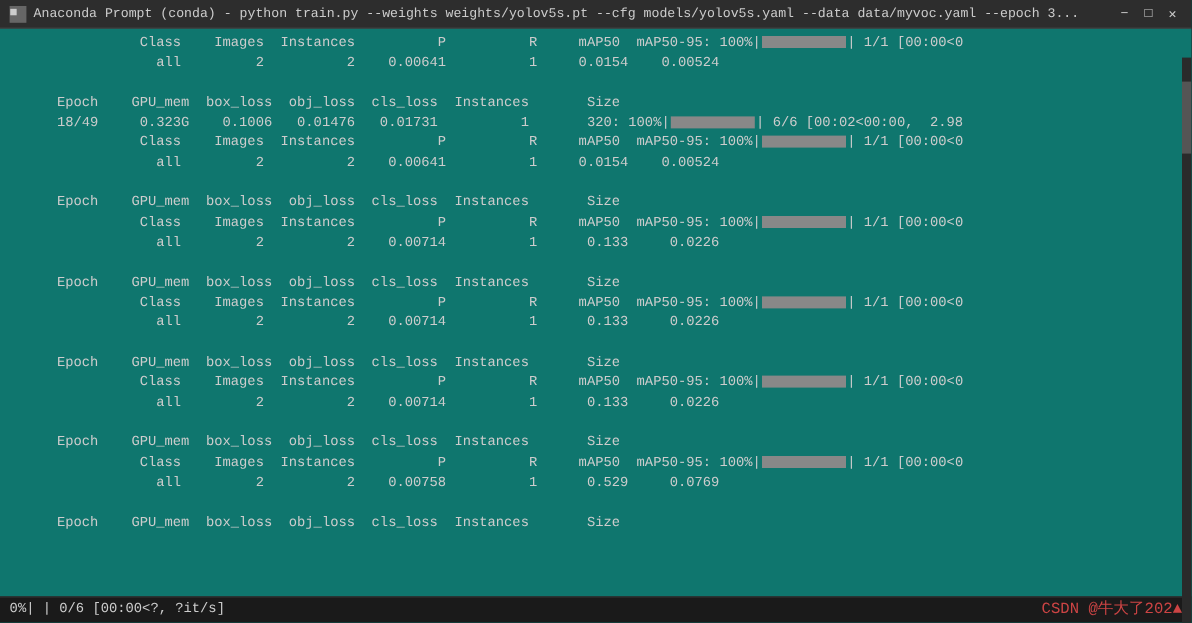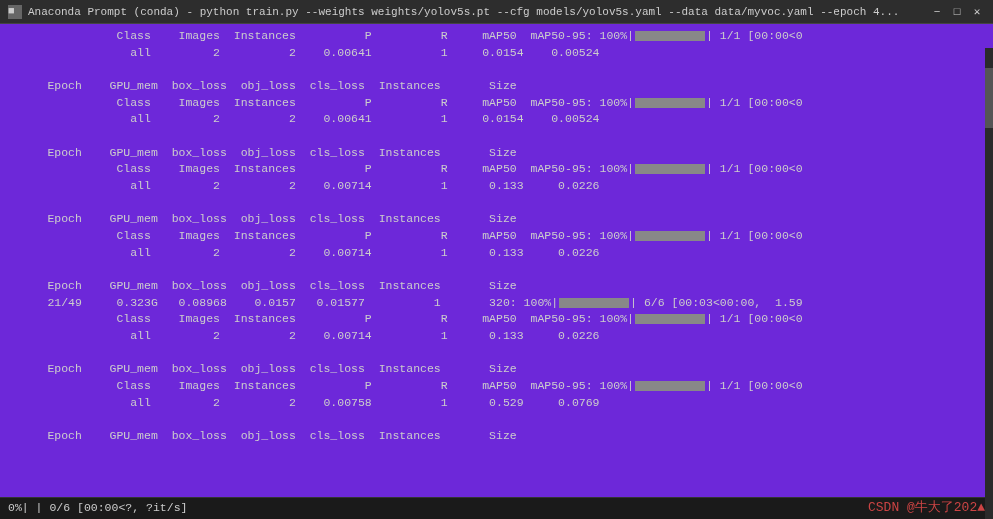--- a/index.html
+++ b/index.html
@@ -43,21 +43,21 @@
     .title-btn {
       width: 16px;
       height: 16px;
       display: flex;
       align-items: center;
       justify-content: center;
       cursor: pointer;
       color: #ccc;
     }
     .terminal-body {
-      background: #6d28d9;
+      background: #0f766e;
       color: #cccccc;
       padding: 4px 6px;
       font-size: 11.5px;
       line-height: 1.45;
       height: calc(519px - 24px);
       overflow: hidden;
       position: relative;
     }
     .line {
       white-space: pre;
@@ -107,49 +107,49 @@
       background: #555;
     }
   </style>
 </head>
 <body>
 
 <div>
   <div class="title-bar">
     <div class="title-bar-left">
       <span class="title-bar-icon">■</span>
-      <span>Anaconda Prompt (conda) - python  train.py --weights weights/yolov5s.pt  --cfg models/yolov5s.yaml  --data data/myvoc.yaml --epoch 4...</span>
+      <span>Anaconda Prompt (conda) - python  train.py --weights weights/yolov5s.pt  --cfg models/yolov5s.yaml  --data data/myvoc.yaml --epoch 3...</span>
     </div>
     <div class="title-bar-buttons">
       <span class="title-btn">−</span>
       <span class="title-btn">□</span>
       <span class="title-btn">✕</span>
     </div>
   </div>
 </div>
 
 <div class="terminal-body">
   <div>
     <span class="line">                Class    Images  Instances          P          R     mAP50  mAP50-95: 100%|<span class="progress-bar"></span>| 1/1 [00:00&lt;0</span>
     <span class="line">                  all         2          2    0.00641          1     0.0154    0.00524</span>
     <span class="line">&nbsp;</span>
     <span class="line">      Epoch    GPU_mem  box_loss  obj_loss  cls_loss  Instances       Size</span>
+    <span class="line">      18/49     0.323G    0.1006   0.01476   0.01731          1       320: 100%|<span class="progress-bar"></span>| 6/6 [00:02&lt;00:00,  2.98</span>
     <span class="line">                Class    Images  Instances          P          R     mAP50  mAP50-95: 100%|<span class="progress-bar"></span>| 1/1 [00:00&lt;0</span>
     <span class="line">                  all         2          2    0.00641          1     0.0154    0.00524</span>
     <span class="line">&nbsp;</span>
     <span class="line">      Epoch    GPU_mem  box_loss  obj_loss  cls_loss  Instances       Size</span>
     <span class="line">                Class    Images  Instances          P          R     mAP50  mAP50-95: 100%|<span class="progress-bar"></span>| 1/1 [00:00&lt;0</span>
     <span class="line">                  all         2          2    0.00714          1      0.133     0.0226</span>
     <span class="line">&nbsp;</span>
     <span class="line">      Epoch    GPU_mem  box_loss  obj_loss  cls_loss  Instances       Size</span>
     <span class="line">                Class    Images  Instances          P          R     mAP50  mAP50-95: 100%|<span class="progress-bar"></span>| 1/1 [00:00&lt;0</span>
     <span class="line">                  all         2          2    0.00714          1      0.133     0.0226</span>
     <span class="line">&nbsp;</span>
     <span class="line">      Epoch    GPU_mem  box_loss  obj_loss  cls_loss  Instances       Size</span>
-    <span class="line">      21/49     0.323G   0.08968    0.0157   0.01577          1       320: 100%|<span class="progress-bar"></span>| 6/6 [00:03&lt;00:00,  1.59</span>
     <span class="line">                Class    Images  Instances          P          R     mAP50  mAP50-95: 100%|<span class="progress-bar"></span>| 1/1 [00:00&lt;0</span>
     <span class="line">                  all         2          2    0.00714          1      0.133     0.0226</span>
     <span class="line">&nbsp;</span>
     <span class="line">      Epoch    GPU_mem  box_loss  obj_loss  cls_loss  Instances       Size</span>
     <span class="line">                Class    Images  Instances          P          R     mAP50  mAP50-95: 100%|<span class="progress-bar"></span>| 1/1 [00:00&lt;0</span>
     <span class="line">                  all         2          2    0.00758          1      0.529     0.0769</span>
     <span class="line">&nbsp;</span>
     <span class="line">      Epoch    GPU_mem  box_loss  obj_loss  cls_loss  Instances       Size</span>
   </div>
 

